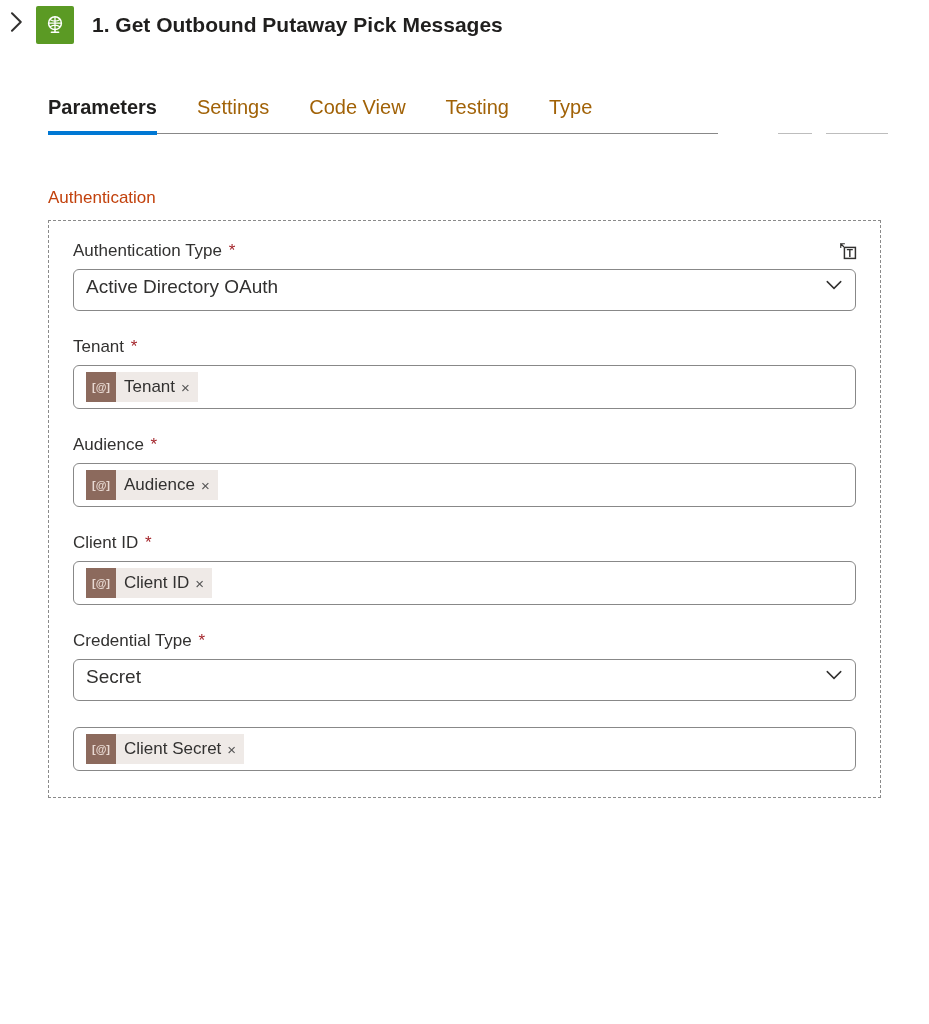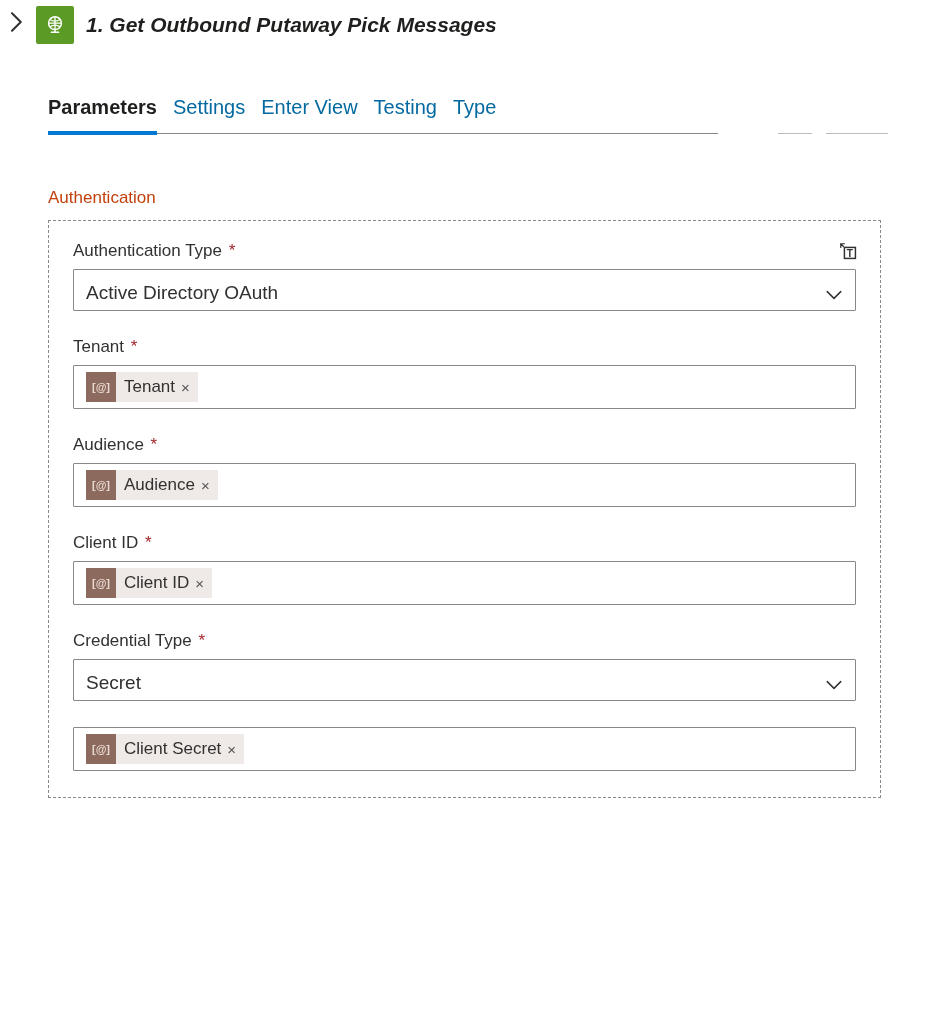--- a/index.html
+++ b/index.html
@@ -33,33 +33,33 @@
       background: #5B9A24;
       display: flex;
       align-items: center;
       justify-content: center;
       border-radius: 2px;
     }
     .action-title {
       font-size: 21px;
       font-weight: 600;
       color: #201f1e;
-      font-style: italic;
+      margin-left: 6px;
     }
     .tabs {
       display: flex;
-      gap: 16px;
+      gap: 40px;
       border-bottom: 1px solid #888;
       margin-left: 38px;
       width: 670px;
       position: relative;
     }
     .tab {
       font-size: 20px;
-      color: #0369a1;
+      color: #a16207;
       padding: 8px 0 14px 0;
       cursor: pointer;
     }
     .tab.active {
       color: #201f1e;
       font-weight: 600;
       position: relative;
     }
     .tab.active::after {
       content: "";
@@ -115,26 +115,26 @@
       color: #323130;
       margin-bottom: 8px;
       display: block;
     }
     .required {
       color: #a4262c;
       margin-left: 2px;
     }
     .field-input-wrap {
       border: 1px solid #888888;
-      border-radius: 1px;
+      border-radius: 6px;
       min-height: 42px;
       width: 100%;
       padding: 6px 12px;
       display: flex;
-      align-items: flex-end;
+      align-items: flex-start;
       background: #fff;
     }
     .field-select {
       position: relative;
     }
     .field-select .select-value {
       font-size: 19px;
       color: #323130;
       flex: 1;
     }
@@ -190,21 +190,21 @@
       <path d="M12 3 v14 M5 10 h14 M6.5 6 a10 10 0 0 0 11 0 M6.5 14 a10 10 0 0 1 11 0" stroke="#ffffff" stroke-width="1.4"></path>
       <path d="M8 20 h8 M12 17 v3" stroke="#ffffff" stroke-width="1.6" stroke-linecap="round"></path>
     </svg>
   </div>
   <div class="action-title">1. Get Outbound Putaway Pick Messages</div>
 </div>
 
 <div class="tabs">
   <div class="tab active">Parameters</div>
   <div class="tab">Settings</div>
-  <div class="tab">Enter View</div>
+  <div class="tab">Code View</div>
   <div class="tab">Testing</div>
   <div class="tab">Type</div>
   <div class="tab-stub1"></div>
   <div class="tab-stub2"></div>
 </div>
 
 <div class="section-label">Authentication</div>
 
 <div class="auth-panel">
 

